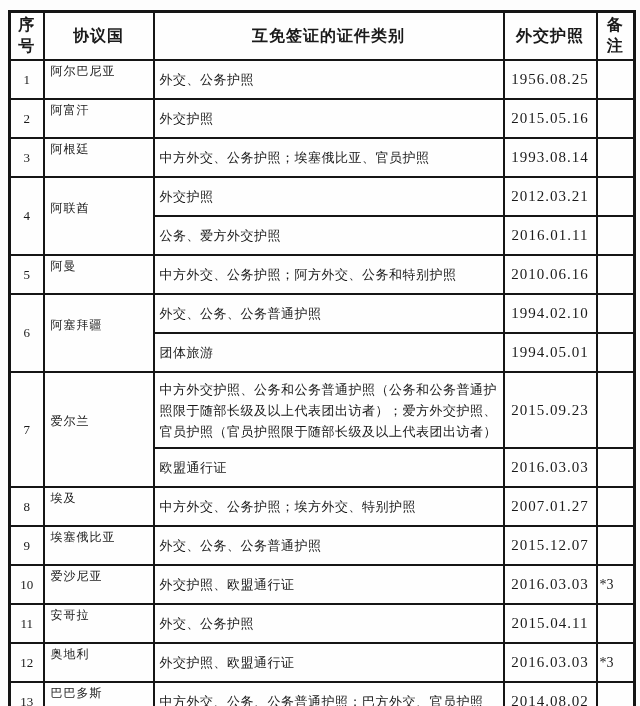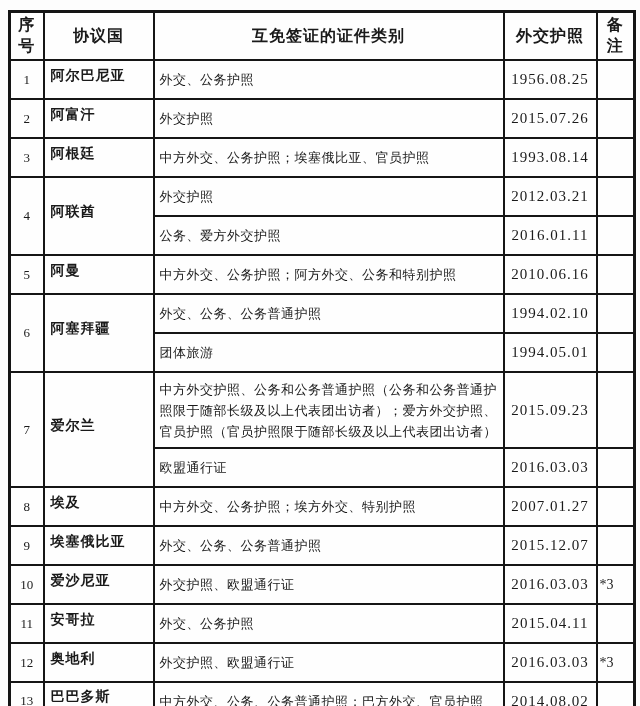--- a/index.html
+++ b/index.html
@@ -38,25 +38,24 @@
     text-align: center;
     padding: 2px 1px;
     letter-spacing: 1px;
   }
   td.num {
     text-align: center;
     font-size: 13px;
     vertical-align: middle;
   }
   td.country {
-    font-size: 14px;
-    padding: 2px 2px 10px 6px;
+    font-size: 12px;
+    padding: 2px 2px 18px 6px;
     vertical-align: middle;
     letter-spacing: 1px;
-    font-weight: bold;
   }
   td.docs {
     font-size: 13px;
     padding: 3px 0 3px 5px;
     line-height: 21px;
     vertical-align: middle;
     letter-spacing: 0.5px;
   }
   td.date {
     text-align: center;
@@ -99,21 +98,21 @@
         <td class="country">阿尔巴尼亚</td>
         <td class="docs">外交、公务护照</td>
         <td class="date">1956.08.25</td>
         <td class="remark"></td>
       </tr>
 
       <tr>
         <td class="num">2</td>
         <td class="country">阿富汗</td>
         <td class="docs">外交护照</td>
-        <td class="date">2015.07.26</td>
+        <td class="date">2015.05.16</td>
         <td class="remark"></td>
       </tr>
 
       <tr>
         <td class="num">3</td>
         <td class="country">阿根廷</td>
         <td class="docs">中方外交、公务护照；埃塞俄比亚、官员护照</td>
         <td class="date">1993.08.14</td>
         <td class="remark"></td>
       </tr>

